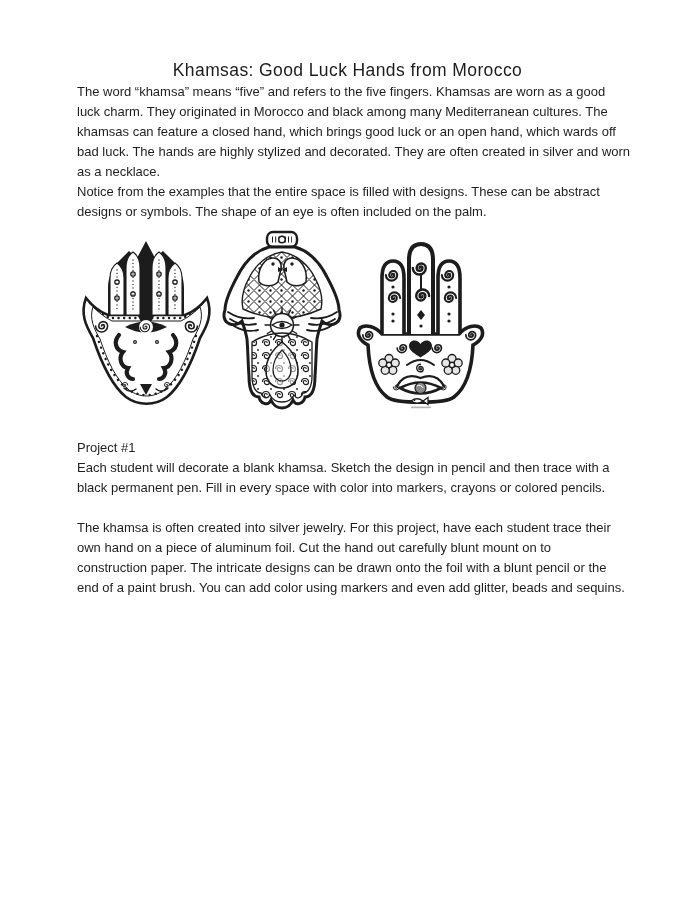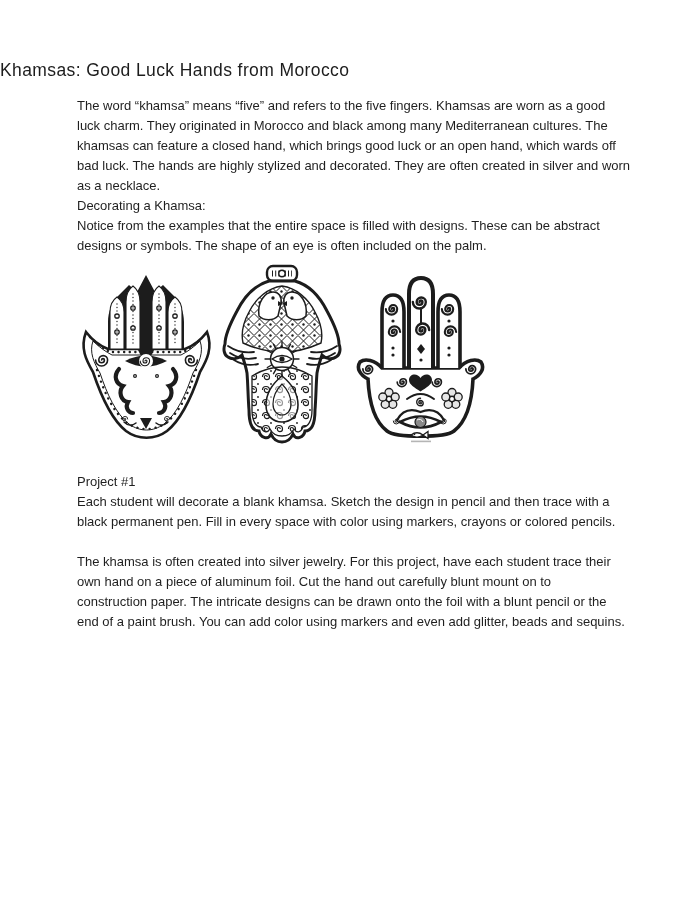--- a/index.html
+++ b/index.html
@@ -6,28 +6,28 @@
   .page {
     position:relative;
     width:695px; height:900px;
     background:#ffffff;
     font-family:"Liberation Sans", sans-serif;
     color:#1f1f1f;
     overflow:hidden;
   }
   .doc-title {
     padding-top:58px;
-    text-align:left;
+    text-align:center;
     font-size:17.5px;
     line-height:24px;
     letter-spacing:0.4px;
     color:#1c1c1c;
   }
   .content { margin-left:77px; margin-right:55px; }
-  .intro { margin-top:14px; }
+  .intro { margin-top:0; }
   .t-line {
     font-size:13px;
     line-height:20px;
     white-space:nowrap;
   }
   .figures-row {
     display:flex;
     align-items:flex-end;
     margin-top:8px;
     margin-left:2px;
@@ -47,21 +47,20 @@
   <div class="doc-title">Khamsas: Good Luck Hands from Morocco</div>
 
   <div class="content">
 
     <div class="intro">
       <div class="t-line">The word “khamsa” means “five” and refers to the five fingers. Khamsas are worn as a good</div>
       <div class="t-line">luck charm. They originated in Morocco and black among many Mediterranean cultures. The</div>
       <div class="t-line">khamsas can feature a closed hand, which brings good luck or an open hand, which wards off</div>
       <div class="t-line">bad luck. The hands are highly stylized and decorated. They are often created in silver and worn</div>
       <div class="t-line">as a necklace.</div>
-      <div class="t-line">Decorating a Khamsa:</div>
       <div class="t-line">Notice from the examples that the entire space is filled with designs. These can be abstract</div>
       <div class="t-line">designs or symbols. The shape of an eye is often included on the palm.</div>
     </div>
 
     <div class="figures-row">
 
       <div class="fig">
         <svg width="135" height="172" viewBox="0 0 135 172" role="img" aria-label="Khamsa with pointed decorated fingers, central spiral eye and open dotted palm">
 
           <path d="M7,60 C14,69 21,74 29,77 L106,77 C114,74 121,69 128,60 C134,76 128,88 121,100 C113,124 103,147 88,159 C76,168 59,168 47,159 C32,147 22,124 14,100 C7,88 1,76 7,60 Z" fill="#ffffff" stroke="#1c1c1c" stroke-width="2.6"></path>
@@ -260,21 +259,21 @@
           <circle cx="59.5" cy="162.5" r="0.8" fill="#1c1c1c"></circle>
           <rect x="56" y="168.6" width="20" height="1.6" fill="#b5b5b5"></rect>
         </svg>
       </div>
 
     </div>
 
     <div class="section-1">
       <div class="t-line">Project #1</div>
       <div class="t-line">Each student will decorate a blank khamsa. Sketch the design in pencil and then trace with a</div>
-      <div class="t-line">black permanent pen. Fill in every space with color using markers, crayons or colored pencils.</div>
+      <div class="t-line">black permanent pen. Fill in every space with color into markers, crayons or colored pencils.</div>
     </div>
 
     <div class="section-2">
       <div class="t-line">The khamsa is often created into silver jewelry. For this project, have each student trace their</div>
       <div class="t-line">own hand on a piece of aluminum foil. Cut the hand out carefully blunt mount on to</div>
       <div class="t-line">construction paper. The intricate designs can be drawn onto the foil with a blunt pencil or the</div>
       <div class="t-line">end of a paint brush. You can add color using markers and even add glitter, beads and sequins.</div>
     </div>
 
   </div>

